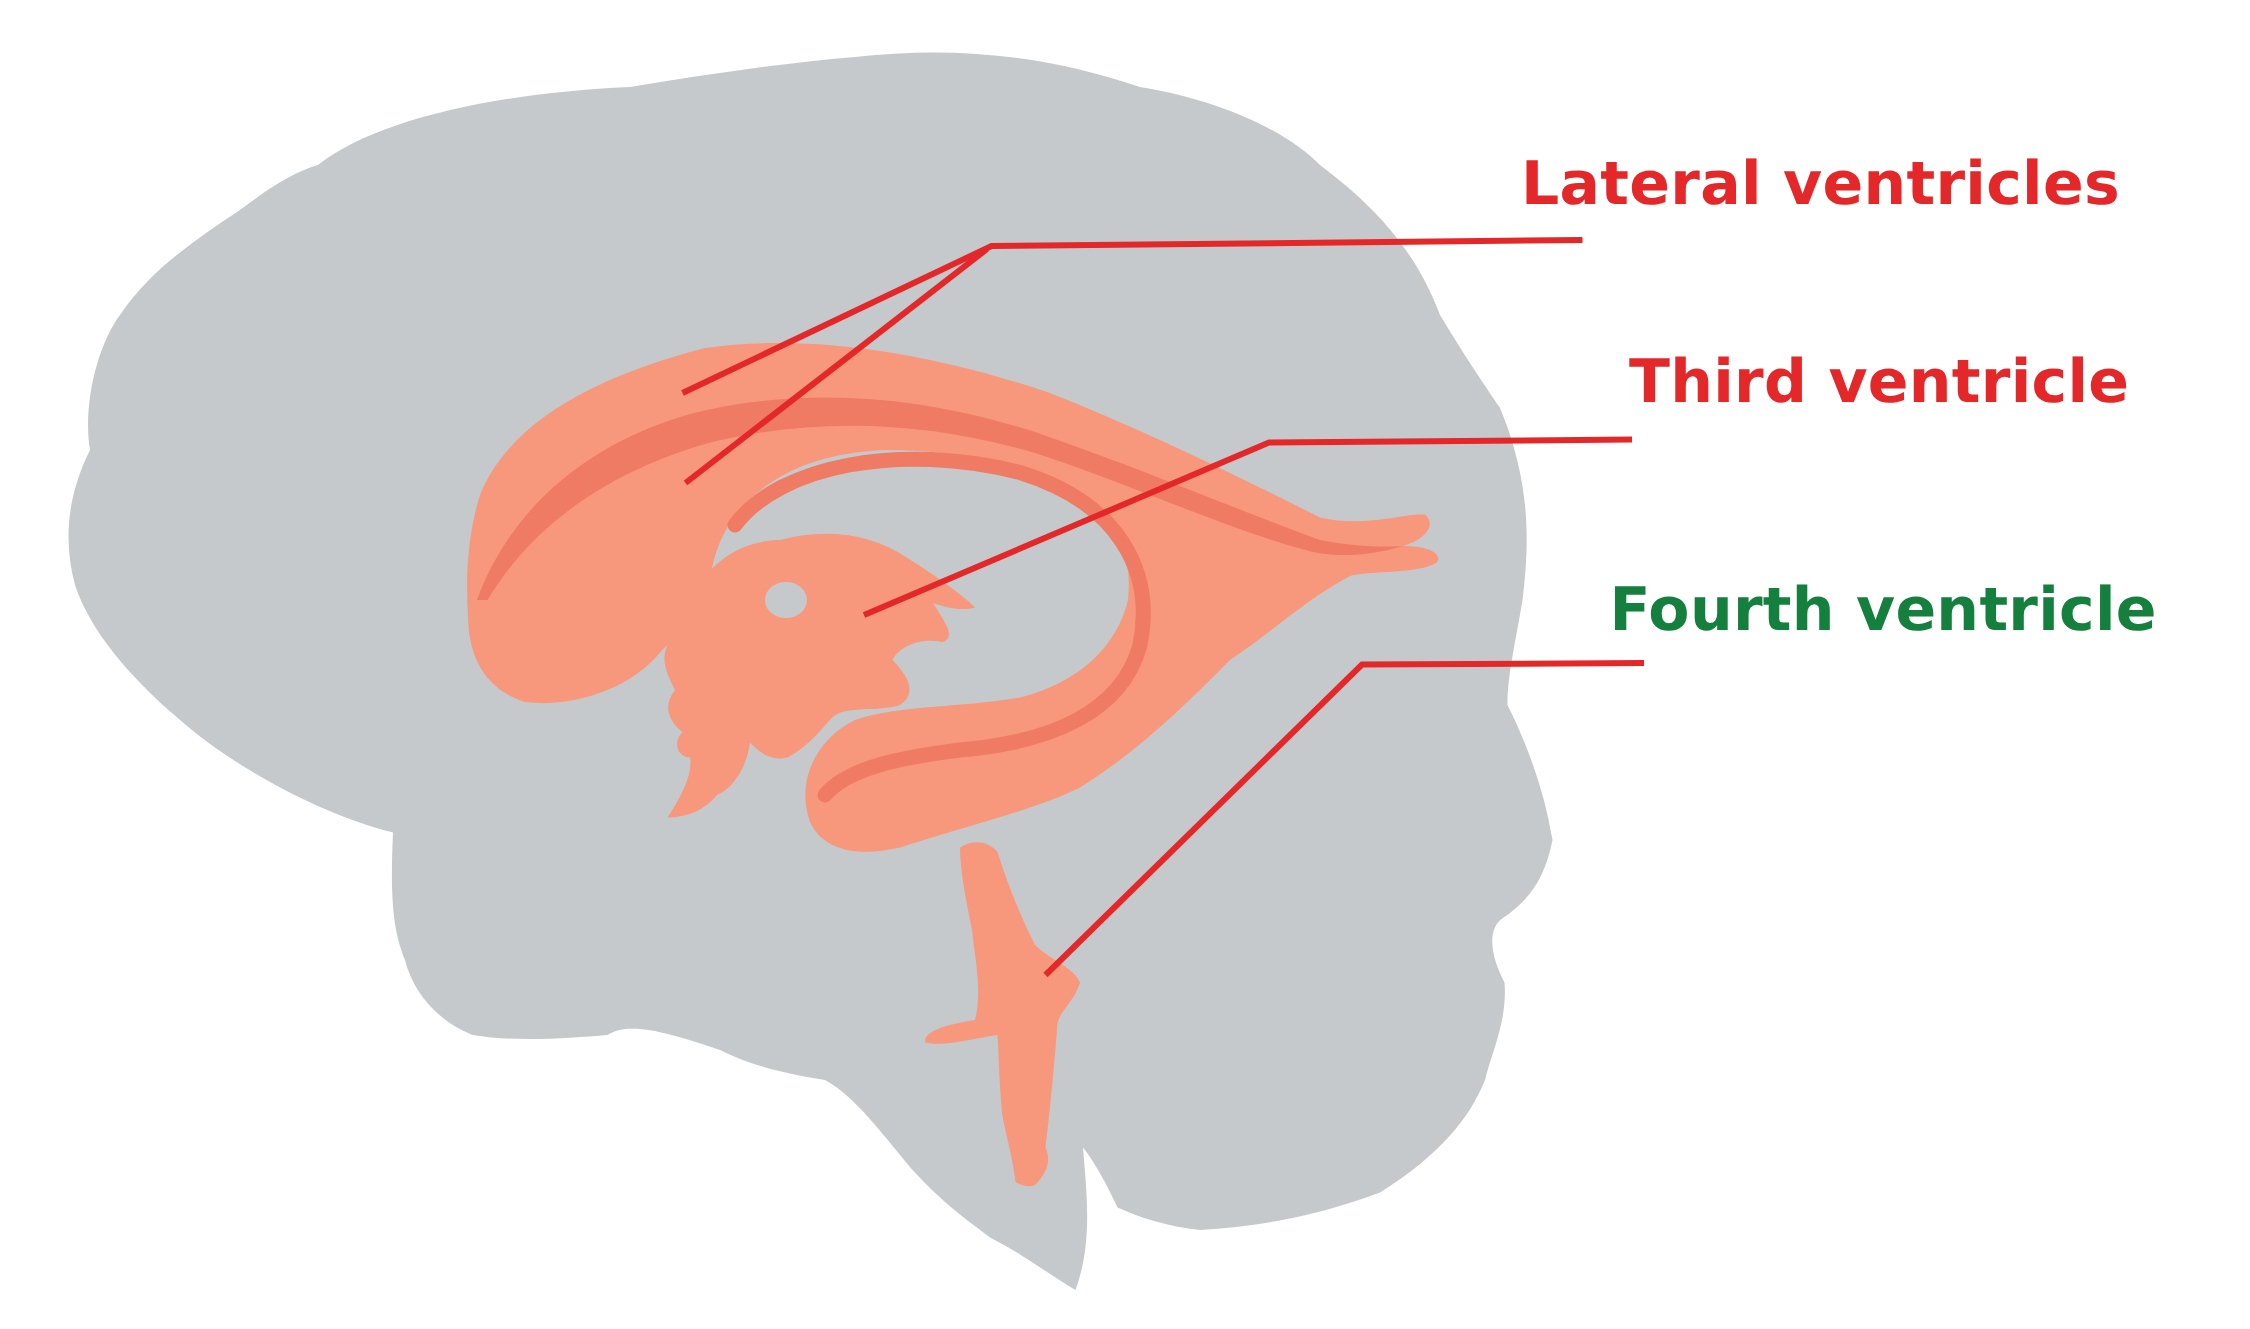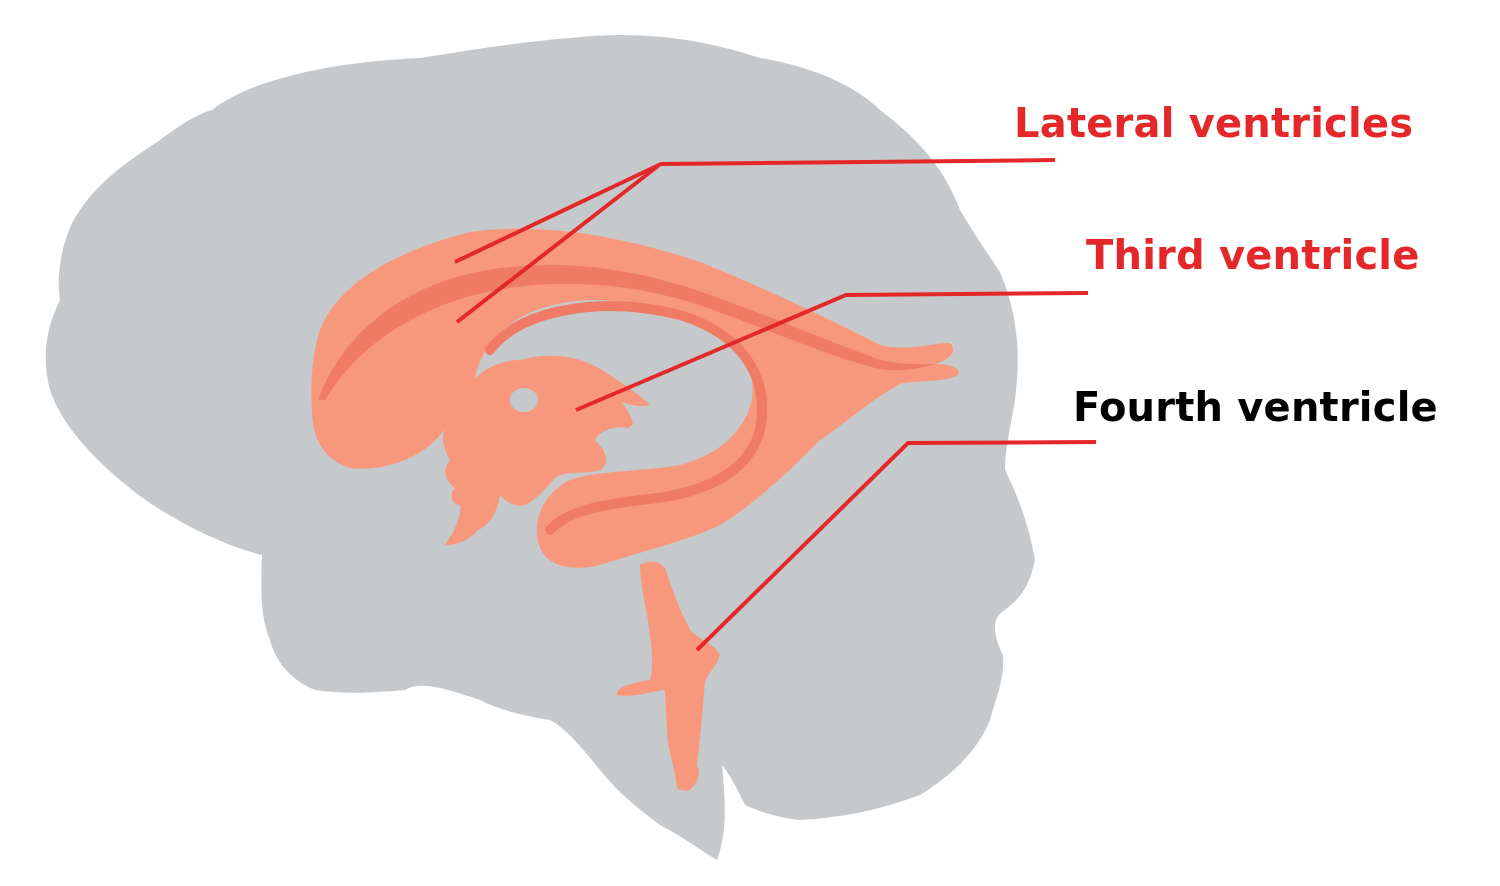--- a/index.html
+++ b/index.html
@@ -133,14 +133,14 @@
     <g stroke="#e4282a" stroke-width="4" fill="none" stroke-linecap="butt" stroke-linejoin="miter">
       <polyline points="455,262 661,164 1055,160"></polyline>
       <polyline points="457,322 658,166"></polyline>
       <polyline points="576,410 846,295 1088,293"></polyline>
       <polyline points="697,650 908,443 1096,442"></polyline>
     </g>
   </svg>
 
   <div id="label-lateral" class="label" style="color: rgb(228, 40, 42);">Lateral ventricles</div>
   <div id="label-third" class="label" style="color: rgb(228, 40, 42);">Third ventricle</div>
-  <div id="label-fourth" class="label" style="color: #000000;">Fourth ventricle</div>
+  <div id="label-fourth" class="label" style="color: #15803d;">Fourth ventricle</div>
 </div>
 
 </body></html>

